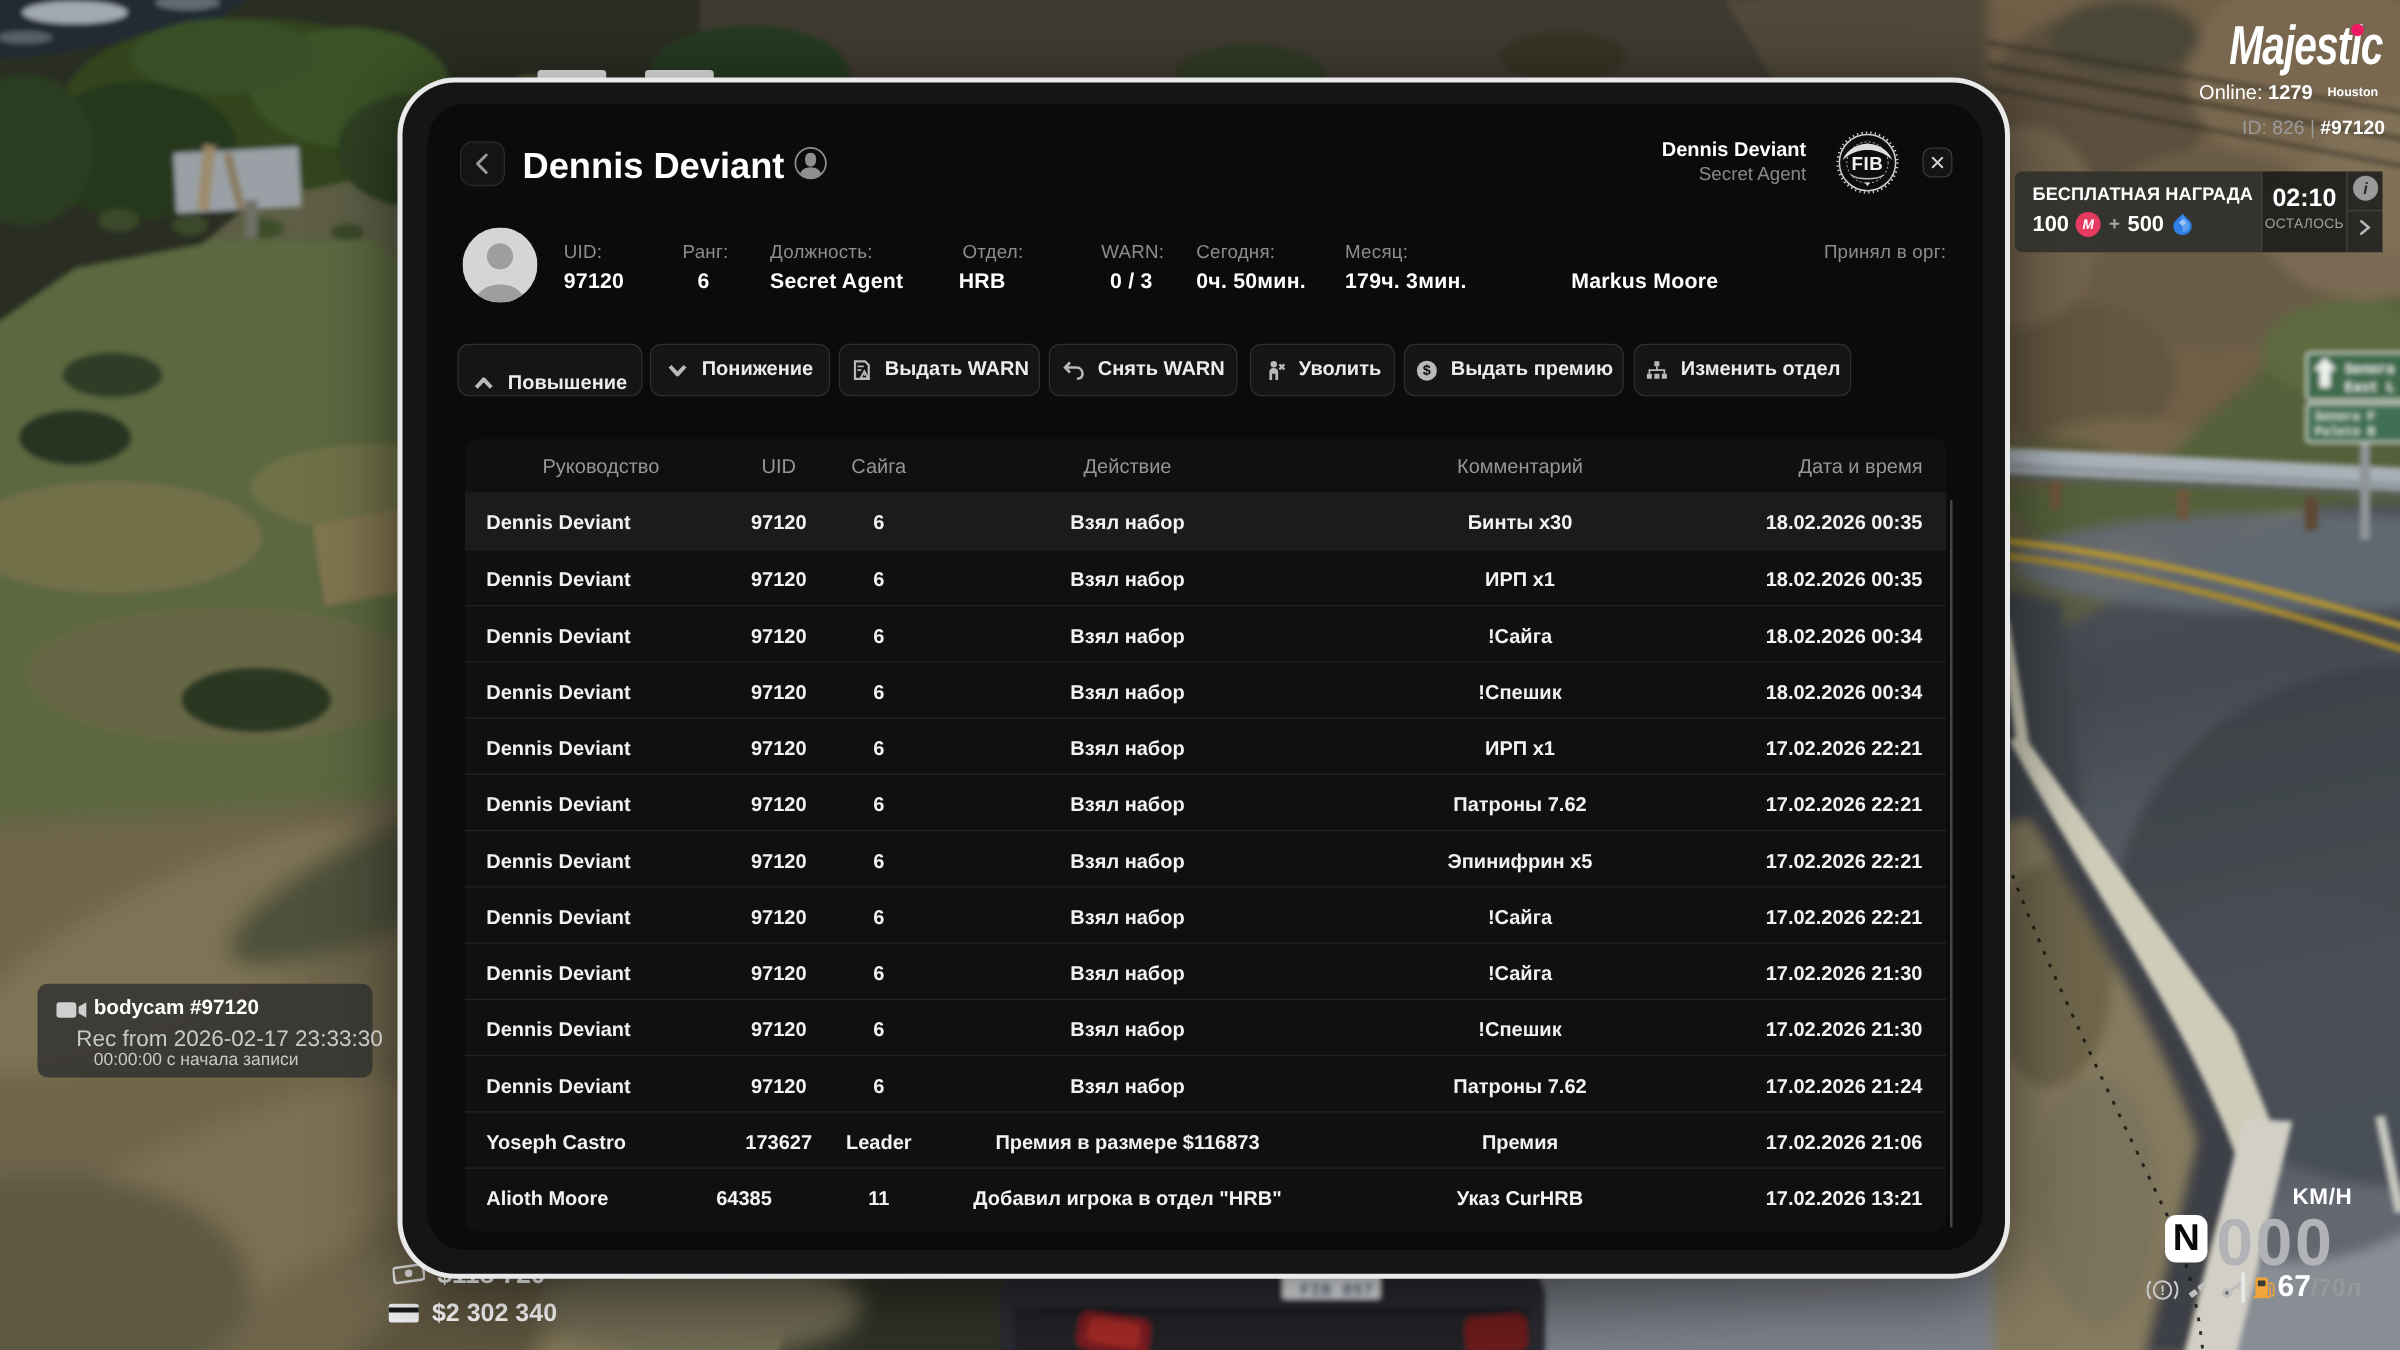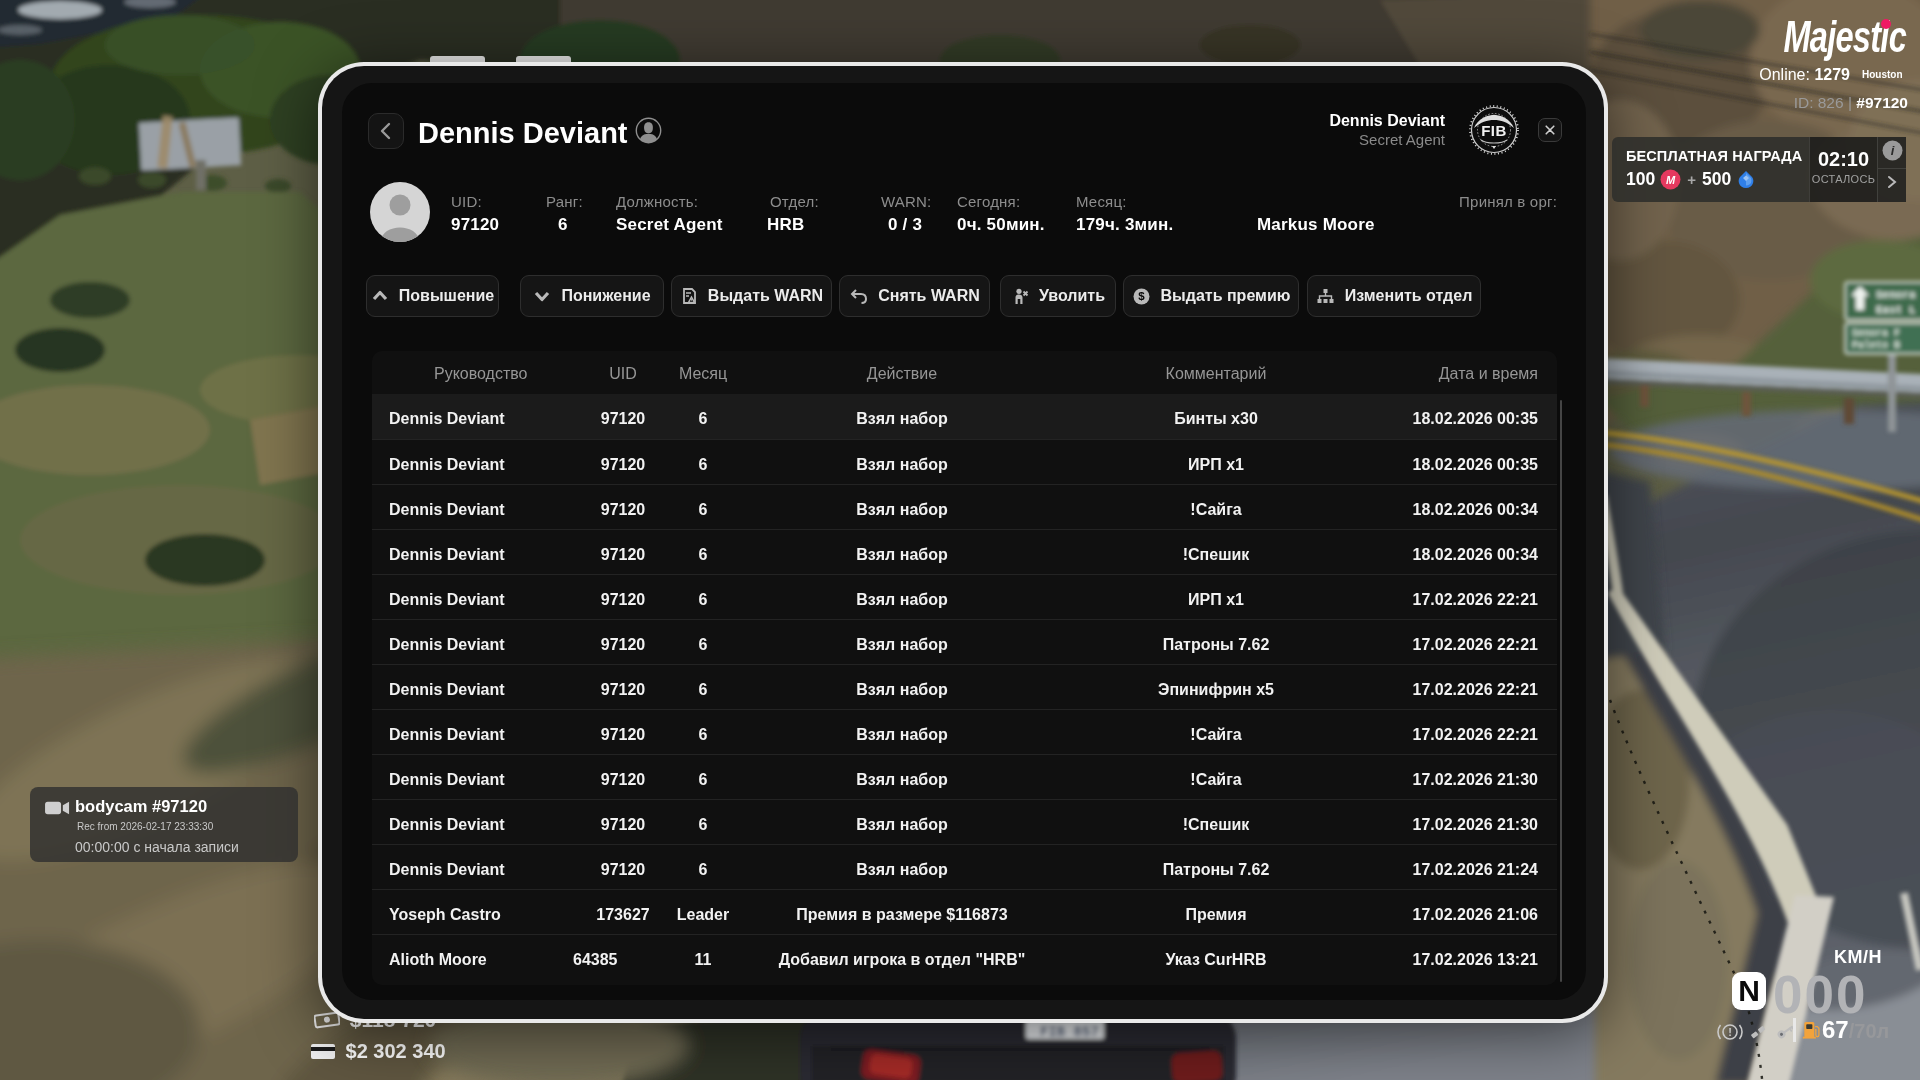--- a/index.html
+++ b/index.html
@@ -280,21 +280,21 @@
   <div class="val" style="left:767px;">HRB</div>
   <div class="lbl" style="left:881px;">WARN:</div>
   <div class="val" style="left:888px;">0 / 3</div>
   <div class="lbl" style="left:957px;">Сегодня:</div>
   <div class="val" style="left:957px;">0ч. 50мин.</div>
   <div class="lbl" style="left:1076px;">Месяц:</div>
   <div class="val" style="left:1076px;">179ч. 3мин.</div>
   <div class="lbl" style="left:1257px; width:300px; text-align:right;">Принял в орг:</div>
   <div class="val" style="left:1257px; width:300px; text-align:left;">Markus Moore</div>
 
-  <div class="btn" style="left:366px; width:133px;"><svg width="18" height="18" viewBox="0 0 18 18">
+  <div class="btn" style="left:366px; width:148px;align-items:flex-end;"><svg width="18" height="18" viewBox="0 0 18 18">
         <path d="M3,12 L9,5.5 L15,12" fill="none" stroke="#b9b9b9" stroke-width="3.2" stroke-linejoin="round"></path>
       </svg>Повышение</div>
   <div class="btn" style="left:520px; width:144px;"><svg width="18" height="18" viewBox="0 0 18 18">
         <path d="M3,6 L9,12.5 L15,6" fill="none" stroke="#b9b9b9" stroke-width="3.2" stroke-linejoin="round"></path>
       </svg>Понижение</div>
   <div class="btn" style="left:671px; width:161px;"><svg width="18" height="18" viewBox="0 0 18 18">
         <path d="M4,2 H12 L15,5 V16 H4 Z" fill="none" stroke="#b9b9b9" stroke-width="1.8"></path>
         <path d="M6,6 H11 M6,9 H9" stroke="#b9b9b9" stroke-width="1.4"></path>
         <path d="M11.5,10 L14.5,15.5 H8.5 Z" fill="#0b0b0b" stroke="#b9b9b9" stroke-width="1.5"></path>
         <rect x="11.1" y="11.7" width="0.9" height="2" fill="#b9b9b9"></rect>
@@ -316,21 +316,21 @@
         <rect x="7.5" y="2" width="4" height="4" fill="#b9b9b9"></rect>
         <rect x="1.5" y="12" width="4" height="4" fill="#b9b9b9"></rect>
         <rect x="7.5" y="12" width="4" height="4" fill="#b9b9b9"></rect>
         <rect x="13.5" y="12" width="4" height="4" fill="#b9b9b9"></rect>
         <path d="M9.5,6 V9 M3.5,12 V9 H15.5 V12" fill="none" stroke="#b9b9b9" stroke-width="1.4"></path>
       </svg>Изменить отдел</div>
 
   <div class="abs" style="left:372px; top:351px; width:1185px; height:634px; background:#101010; border-radius:10px;"></div>
   <div class="abs thead" style="left:389px;margin-left:45px;">Руководство</div>
   <div class="abs thead" style="left:573px; width:100px; text-align:center;">UID</div>
-  <div class="abs thead" style="left:663px; width:80px; text-align:center;">Месяц</div>
+  <div class="abs thead" style="left:663px; width:80px; text-align:center;">Сайга</div>
   <div class="abs thead" style="left:802px; width:200px; text-align:center;">Действие</div>
   <div class="abs thead" style="left:1116px; width:200px; text-align:center;">Комментарий</div>
   <div class="abs thead" style="left:1338px; width:200px; text-align:right;">Дата и время</div>
   <div id="rows">
 <div class="abs trow" style="left:372px; top:394px; background:#1b1b1b;">
         <div class="abs" style="left:17px; top:16px;">Dennis Deviant</div>
         <div class="abs" style="left:201px; top:16px; width:100px; text-align:center;">97120</div>
         <div class="abs" style="left:291px; top:16px; width:80px; text-align:center;">6</div>
         <div class="abs" style="left:330px; top:16px; width:400px; text-align:center;">Взял набор</div>
         <div class="abs" style="left:744px; top:16px; width:200px; text-align:center;">Бинты x30</div>
@@ -478,21 +478,21 @@
     </div>
   </div>
 </div>
 
 <div class="abs" style="left:30px; top:787px; width:268px; height:75px; background:rgba(46,46,46,0.8); border-radius:8px;">
   <svg class="abs" style="left:15px; top:13px;" width="25" height="16" viewBox="0 0 28 18">
       <rect x="0" y="2" width="18" height="14" rx="3" fill="#cfcfcf"></rect>
       <path d="M20,6 L27,2 V16 L20,12 Z" fill="#cfcfcf"></path>
     </svg>
   <div class="abs" style="left:45px; top:10px; color:#fff; font-weight:bold; font-size:16.5px;">bodycam #97120</div>
-  <div class="abs" style="left:47px; top:34px; color:#c9c9c9; font-size:10px; white-space:nowrap;">Rec from 2026-02-17 23:33:30</div>
+  <div class="abs" style="left:31px; top:34px; color:#c9c9c9; font-size:18px; white-space:nowrap;">Rec from 2026-02-17 23:33:30</div>
   <div class="abs" style="left:45px; top:52px; color:#c9c9c9; font-size:14px; white-space:nowrap;">00:00:00 с начала записи</div>
 </div>
 
 <div class="abs" style="left:1682px; top:947px; width:200px; text-align:right; color:#fff; font-weight:bold; font-size:18px; letter-spacing:0.5px;">KM/H</div>
 <div class="abs" style="left:1732px; top:972px; width:34px; height:38px; background:#fff; border-radius:9px; text-align:center; line-height:38px; color:#0a0a0a; font-weight:bold; font-size:30px;">N</div>
 <div class="abs" style="left:1773px; top:964px; width:110px; color:#b2b3b6; font-weight:bold; font-size:53px; letter-spacing:2px;">000</div>
 <svg class="abs" style="left:1717px; top:1020px;" width="26" height="24" viewBox="0 0 26 24">
   <circle cx="13" cy="12" r="7" fill="none" stroke="#c9c9c9" stroke-width="1.6"></circle>
   <text x="13" y="16" font-size="11" fill="#c9c9c9" text-anchor="middle" font-weight="bold">!</text>
   <path d="M3.5,5 A11,11 0 0 0 3.5,19 M22.5,5 A11,11 0 0 1 22.5,19" fill="none" stroke="#c9c9c9" stroke-width="1.6"></path>

